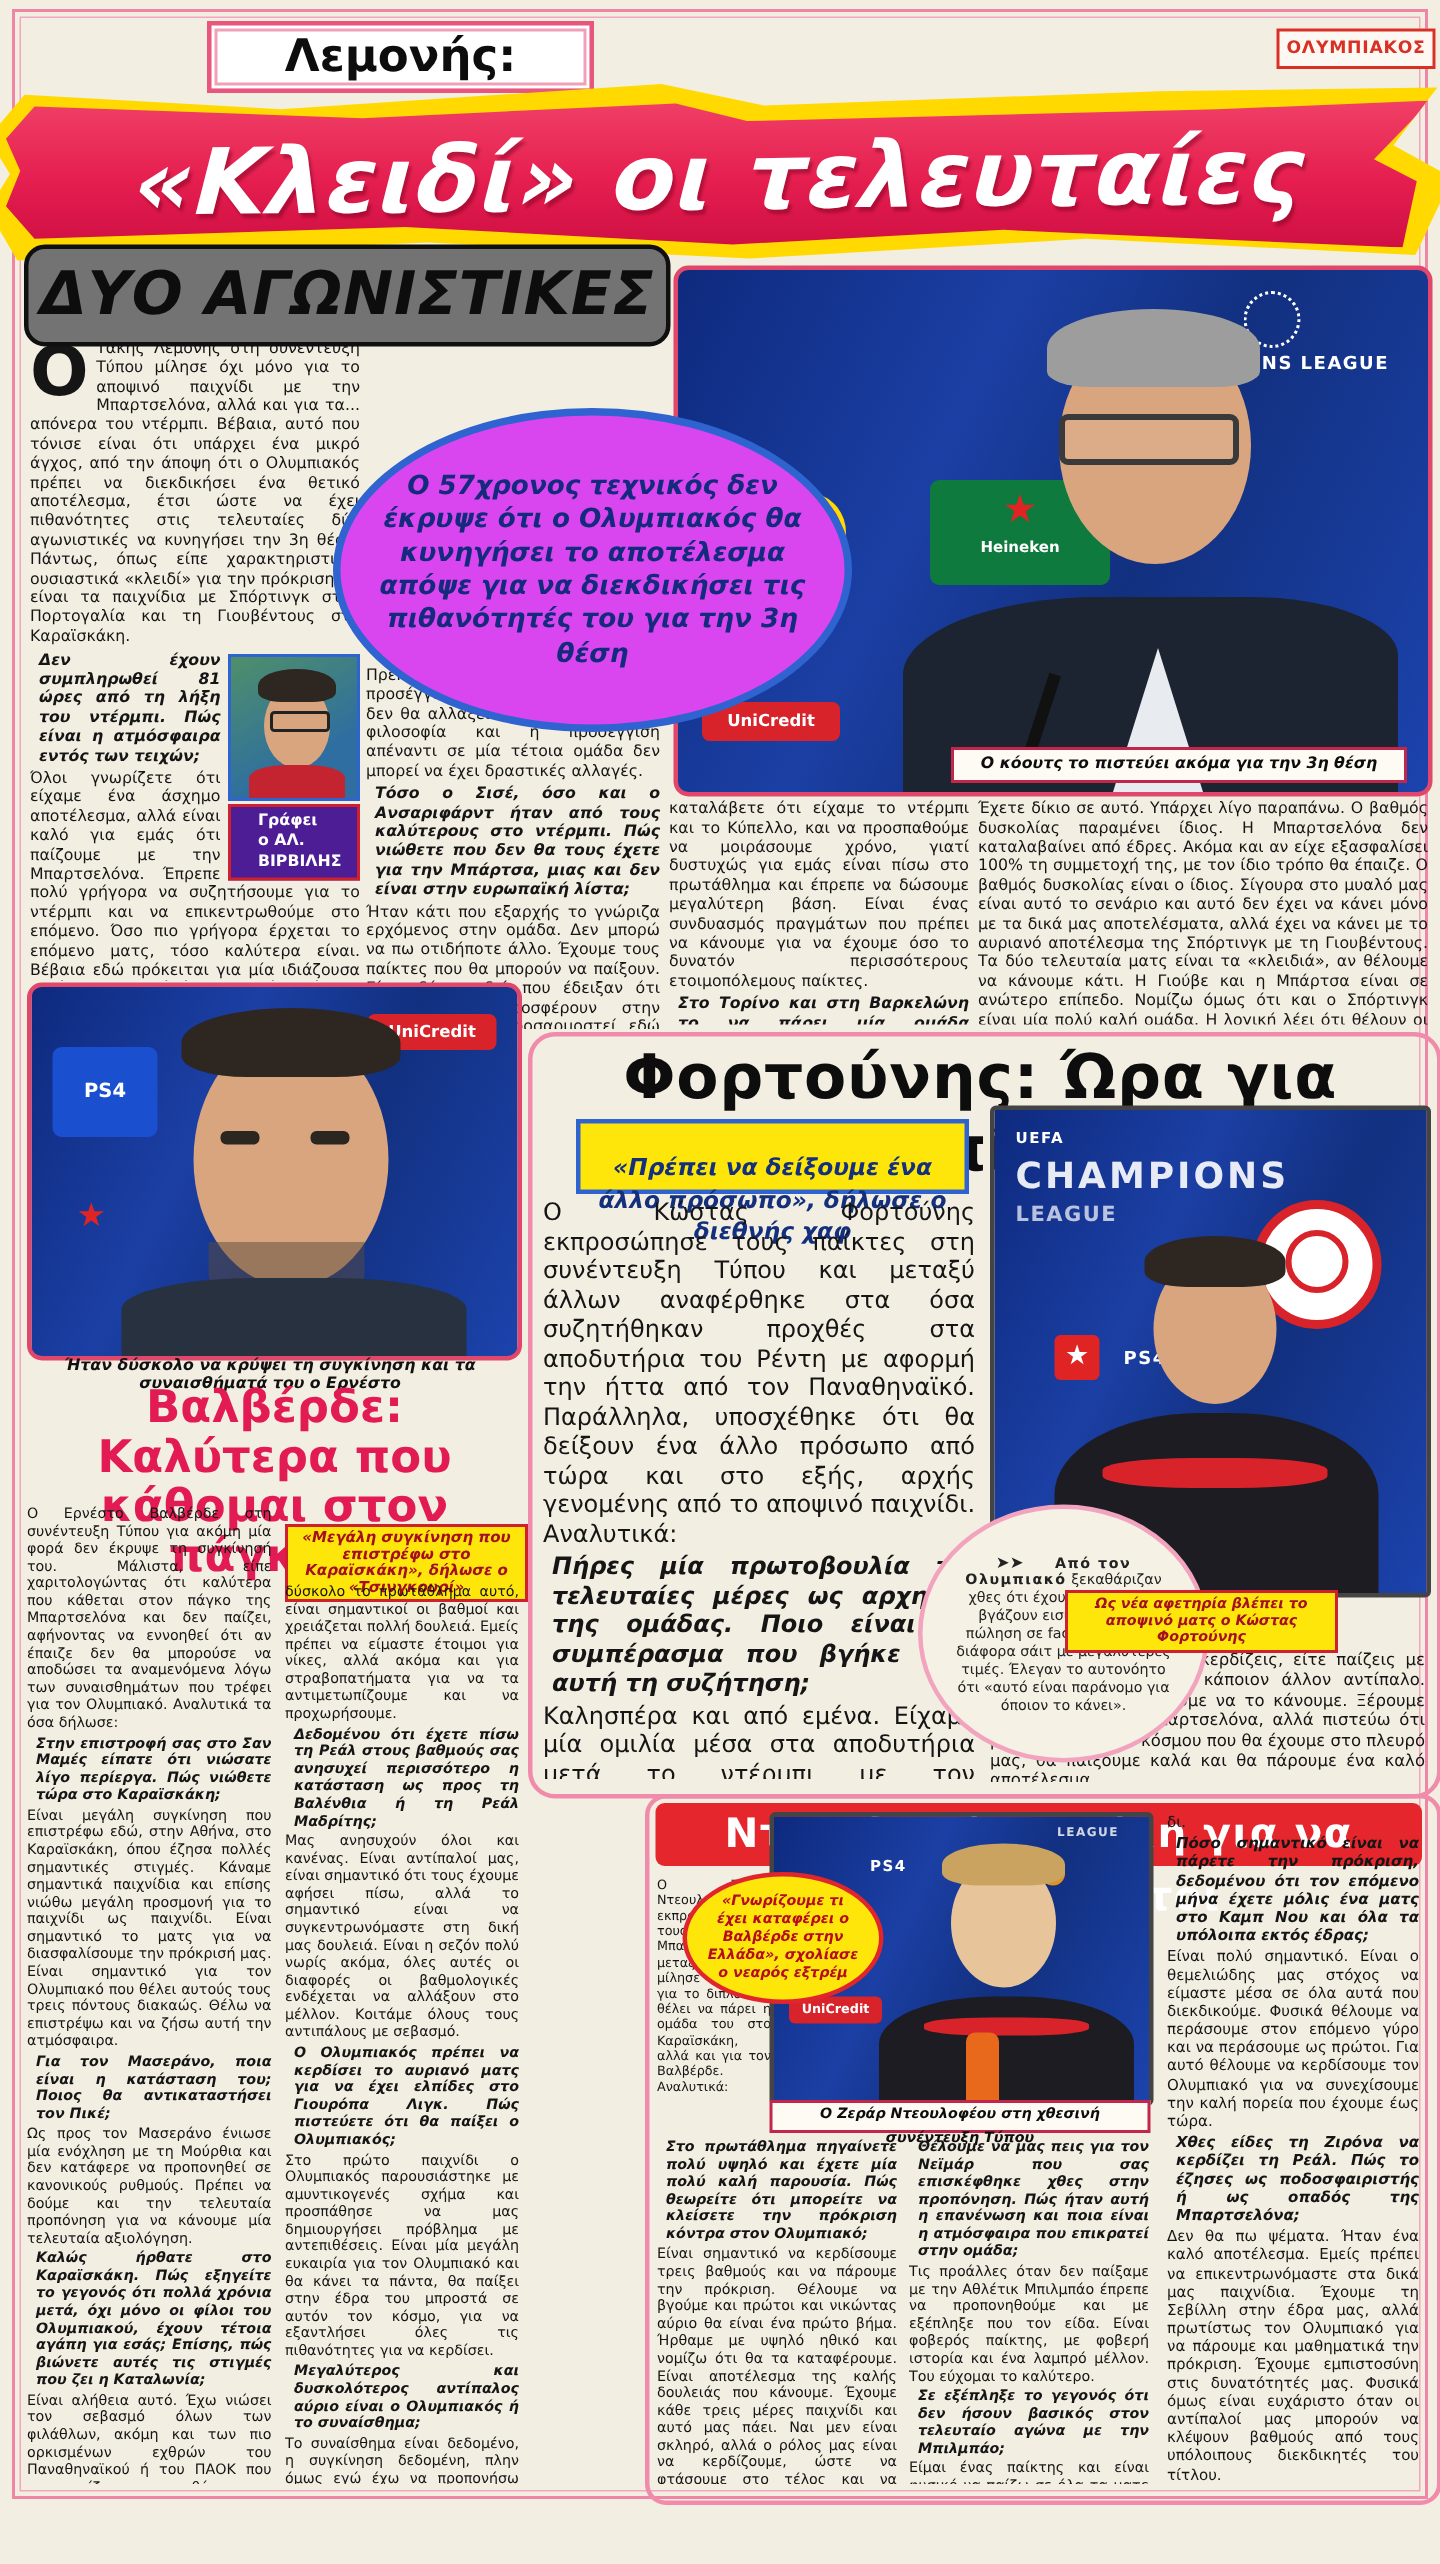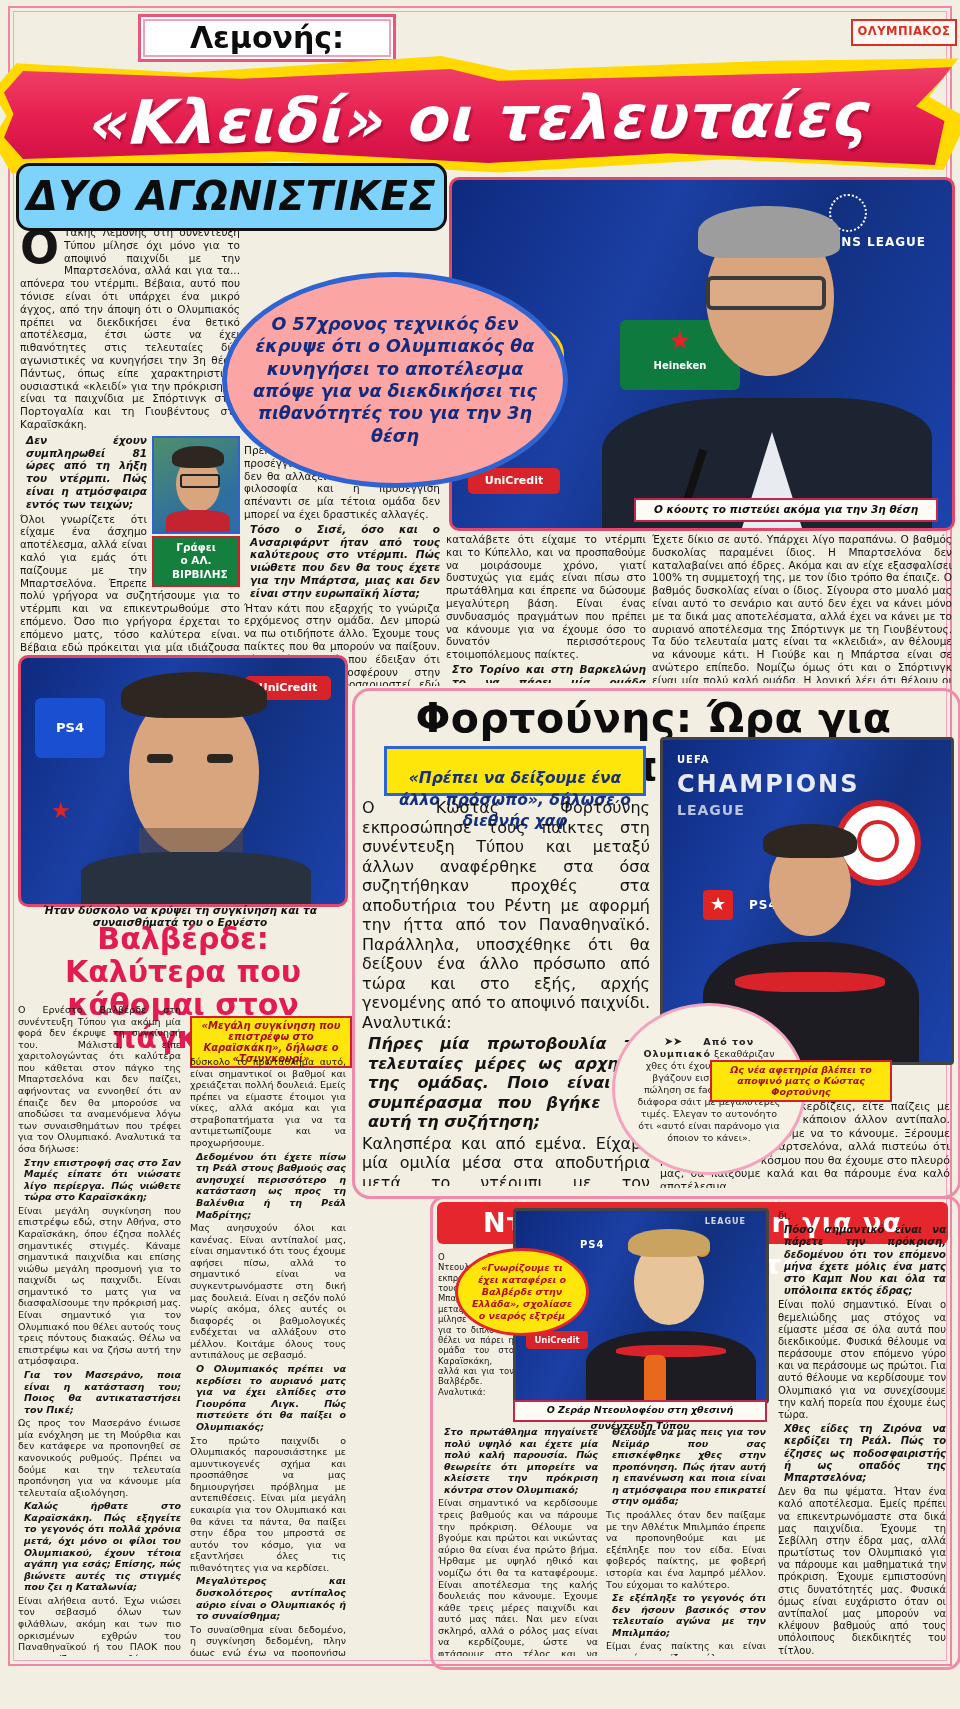--- a/index.html
+++ b/index.html
@@ -15,32 +15,32 @@
   .teamtag{left:851px;top:19px;width:102px;height:23px;border:2px solid #d93025;background:#fdf8f2;
            color:#d93025;font-size:11.5px;font-weight:bold;text-align:center;line-height:21px;letter-spacing:.5px;}
   .ribbon-outer{left:-8px;top:56px;width:976px;height:120px;background:#ffd900;
      clip-path:polygon(0 30%,2.5% 6%,20% 14%,46% 0,53% 12%,80% 4%,99% 2%,96% 34%,100% 52%,97.5% 95%,75% 86%,52% 97%,30% 88%,2% 98%,0 70%,1.5% 50%);}
   .ribbon-inner{position:absolute;left:12px;right:14px;top:11px;bottom:11px;
      background:linear-gradient(180deg,#f04066 0%,#e51e4f 55%,#cf0f43 100%);
      clip-path:polygon(0 26%,2% 4%,25% 12%,47% 2%,52% 14%,85% 6%,100% 0,96% 40%,99% 55%,98% 100%,70% 88%,51% 98%,28% 86%,2% 94%,0 72%,1% 48%);}
   .ribbon-text{left:0;top:66px;width:960px;height:104px;display:flex;align-items:center;justify-content:center;
      font-size:61px;font-weight:bold;font-style:italic;color:#fff;letter-spacing:1px;
      text-shadow:2px 3px 2px rgba(120,0,30,.45);transform:skewX(-4deg) rotate(-.6deg);z-index:3;}
-  .headline2{left:16px;top:163px;width:425px;height:62px;background:#7dd3fc;border:3px solid #101010;border-radius:14px;
+  .headline2{left:16px;top:163px;width:425px;height:62px;background:#737373;border:3px solid #101010;border-radius:14px;
      font-size:40px;font-weight:800;font-style:italic;text-align:center;line-height:60px;color:#0d0d0d;z-index:4;letter-spacing:.5px;}
   
   .photo{border:3px solid #e0476b;border-radius:10px;overflow:hidden;
      background:linear-gradient(115deg,#0e2a7e 0%,#1b3fa4 35%,#12307f 60%,#1c43ad 100%);}
   .photo .panel{position:absolute;}
   .cap{background:#fdfbf4;border:2px solid #c2274b;color:#0d0d0d;
        font-size:10.5px;font-weight:bold;font-style:italic;text-align:center;}
   .capline{font-size:10.5px;font-weight:bold;font-style:italic;text-align:center;color:#111;}
   .ycap{background:#ffe60a;border:2px solid #cf2030;color:#a50f22;font-size:9.5px;font-weight:bold;font-style:italic;text-align:center;padding:2px 3px;}
   
-  .bubble{left:222px;top:272px;width:346px;height:216px;background:#fca5a5;border:5px solid #2f63cf;border-radius:50%;
+  .bubble{left:222px;top:272px;width:346px;height:216px;background:#d946ef;border:5px solid #2f63cf;border-radius:50%;
      display:flex;align-items:center;justify-content:center;text-align:center;z-index:5;
      font-size:17.5px;font-weight:bold;font-style:italic;color:#132a7d;line-height:1.28;padding:10px 26px;box-sizing:border-box;}
   .circle-inset{left:612px;top:1003px;width:194px;height:172px;background:#f6f1e5;border:3px solid #f2a4bf;border-radius:50%;
      z-index:6;display:flex;align-items:center;justify-content:center;text-align:center;
      font-size:9.5px;line-height:1.25;color:#222;padding:16px 20px;box-sizing:border-box;}
   .oval-yellow{left:455px;top:1248px;width:134px;height:88px;background:#ffe60a;border:3px solid #e0262c;border-radius:50%;
      z-index:6;display:flex;align-items:center;justify-content:center;text-align:center;
      font-size:9.5px;font-weight:bold;font-style:italic;color:#b50d1e;line-height:1.25;padding:8px 12px;box-sizing:border-box;}
   
   .col{text-align:justify;overflow:hidden;line-height:1.22;}
@@ -54,22 +54,22 @@
   .fort-head{left:352px;top:694px;width:603px;text-align:center;font-size:41px;font-weight:800;color:#0d0d0d;letter-spacing:.5px;}
   .subhead-y{left:384px;top:746px;width:262px;height:50px;background:#ffe60a;border:3px solid #2f63cf;
      color:#14307d;font-size:15.5px;font-weight:800;font-style:italic;text-align:center;line-height:1.4;padding-top:19px;box-sizing:border-box;}
   .val-head{left:18px;top:922px;width:330px;text-align:center;font-size:30px;font-weight:800;color:#e31b54;line-height:1.1;}
   .deu-box{left:430px;top:1196px;width:525px;height:468px;border:3px solid #f08bab;border-radius:14px;}
   .deu-banner{left:437px;top:1202px;width:511px;height:42px;background:#e5262c;border-radius:6px;color:#fff;
      font-size:27px;font-weight:800;text-align:center;line-height:42px;letter-spacing:1px;}
   
   .journo{float:right;width:88px;margin:2px 0 2px 5px;}
   .journo-photo{height:94px;border:2px solid #2f63cf;background:linear-gradient(150deg,#4f8f6a,#2e6ea0 70%);position:relative;overflow:hidden;}
-  .journo-label{margin-top:2px;background:#15803d;border:2px solid #cf2030;color:#fff;font-size:10.5px;font-weight:bold;
-     text-align:center;line-height:1.3;padding:3px 18px;}
+  .journo-label{margin-top:2px;background:#4c1d95;border:2px solid #cf2030;color:#fff;font-size:10.5px;font-weight:bold;
+     text-align:left;line-height:1.3;padding:3px 18px;}
   
   .skin{background:#d9a57e;border-radius:50%;}
   .hairgray{background:#9d9d9d;}
   .hairdark{background:#2e2620;}
   .suit{background:#1b2430;}
   .shirt{background:#e8ecf0;}
   .redbox{background:#d8232a;color:#fff;font-weight:bold;text-align:center;}
   .brandtext{color:#fff;font-weight:bold;letter-spacing:1px;}
 </style>
 </head>

